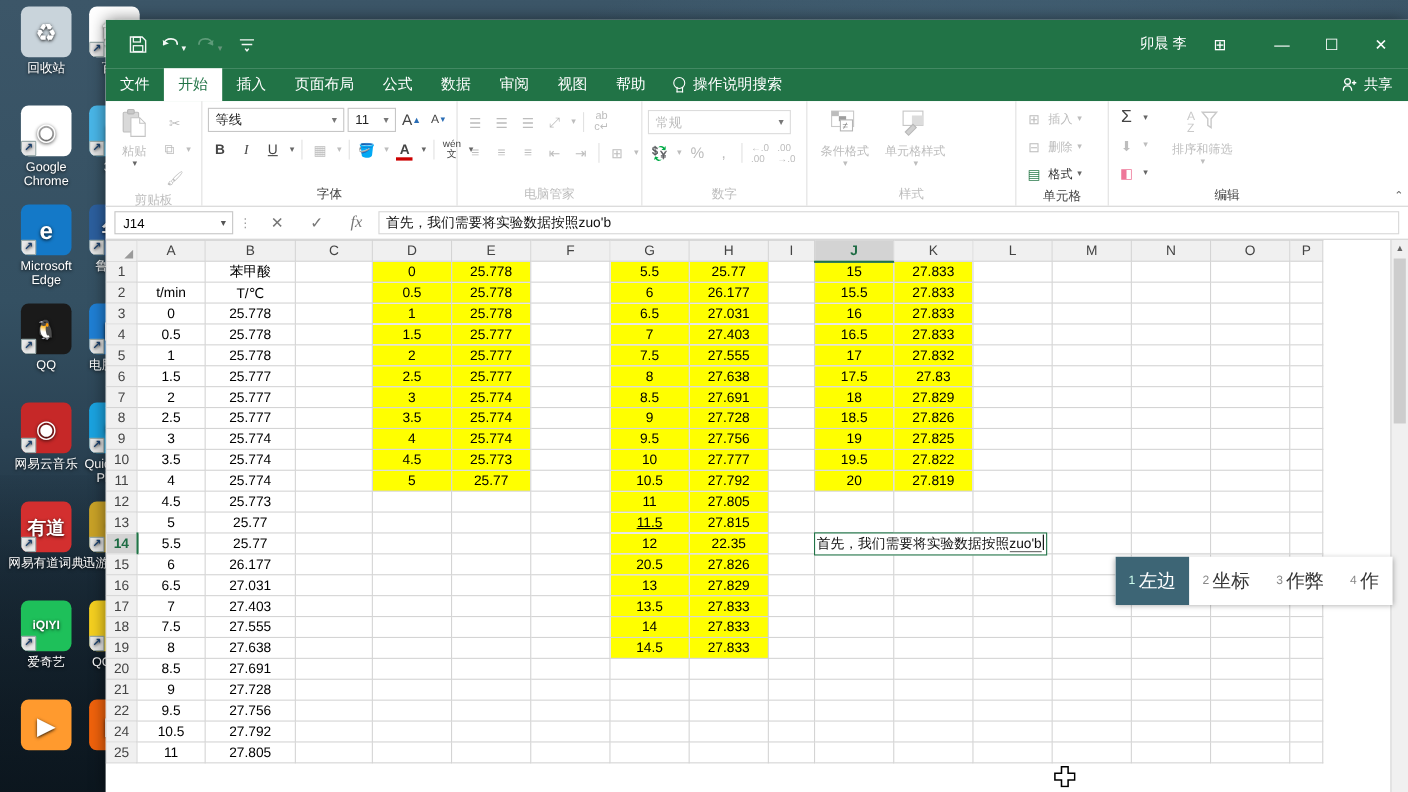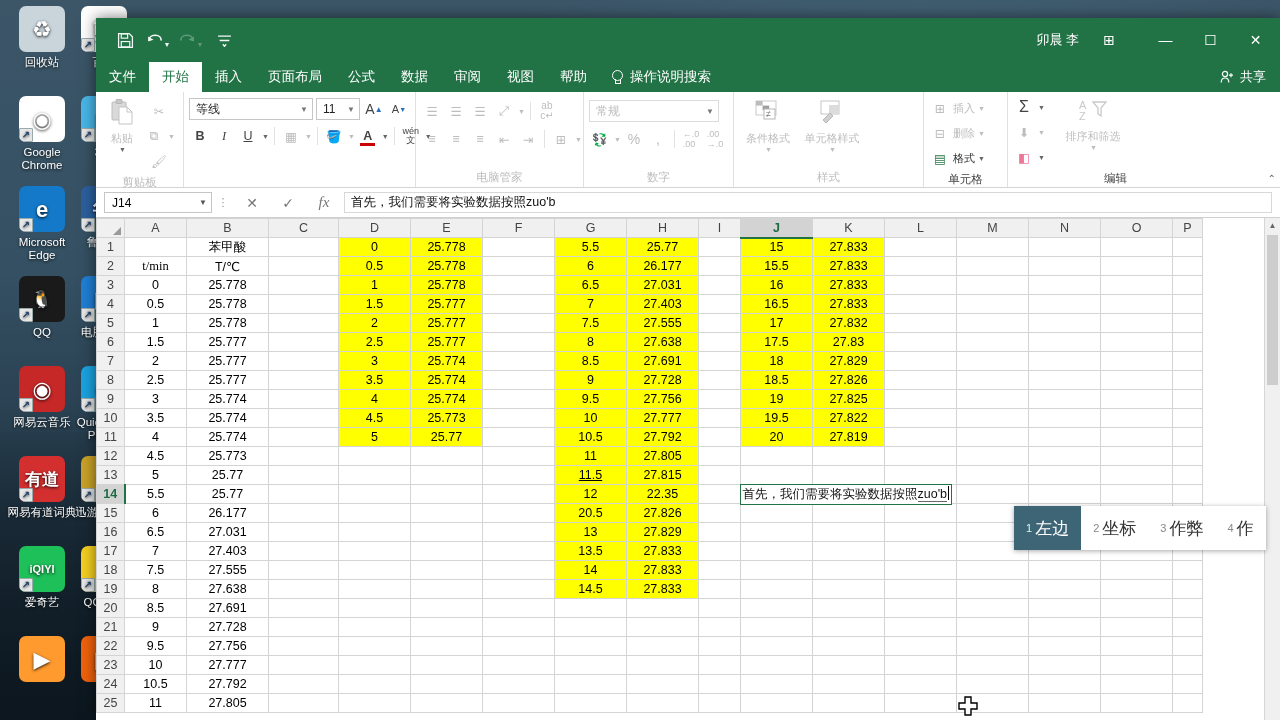--- a/index.html
+++ b/index.html
@@ -394,20 +394,21 @@
           <span class="sep"></span>
           <div class="sbtn dim">🪣</div>
             <span class="dd dim">▼</span>
           <div class="sbtn" style="position:relative;font-weight:bold">A<i style="position:absolute;left:3px;bottom:1px;width:15px;height:3px;background:#c00"></i></div>
             <span class="dd">▼</span>
           <span class="sep"></span>
           <div class="sbtn" style="font-size:9px;line-height:9px;text-align:center">wén<br>文</div>
             <span class="dd">▼</span>
         </div>
       </div>
+      <div class="glabel">字体</div>
     </div>
 
     <div class="rgroup" style="width:168px">
       <div class="gbody" style="flex-direction:column;gap:6px;padding-top:8px">
         <div class="smallrow">
           <div class="sbtn dim">☰</div>
           <div class="sbtn dim">☰</div>
           <div class="sbtn dim">☰</div>
           <div class="sbtn dim">⤢</div>
             <span class="dd dim">▼</span>
@@ -584,21 +585,21 @@
             <td class="num hl" style="width: 72px;">15</td>
             <td class="num hl" style="width: 72px;">27.833</td>
             <td class="num" style="width: 72px;"></td>
             <td class="num" style="width: 72px;"></td>
             <td class="num" style="width: 72px;"></td>
             <td class="num" style="width: 72px;"></td>
             <td class="num" style="width: 30px;"></td>
           </tr>
           <tr>
             <td class="rowhead">2</td>
-            <td class="num" style="width: 62px; font-family: Liberation Serif, serif;">t/min</td>
+            <td class="num" style="width: 62px;">t/min</td>
             <td class="num" style="width: 82px;">T/℃</td>
             <td class="num" style="width: 70px;"></td>
             <td class="num hl" style="width: 72px;">0.5</td>
             <td class="num hl" style="width: 72px;">25.778</td>
             <td class="num" style="width: 72px;"></td>
             <td class="num hl" style="width: 72px;">6</td>
             <td class="num hl" style="width: 72px;">26.177</td>
             <td class="num" style="width: 42px;"></td>
             <td class="num hl" style="width: 72px;">15.5</td>
             <td class="num hl" style="width: 72px;">27.833</td>
@@ -966,39 +967,20 @@
             <td class="num" style="width: 72px;"></td>
             <td class="num" style="width: 72px;"></td>
             <td class="num" style="width: 72px;"></td>
             <td class="num" style="width: 72px;"></td>
             <td class="num" style="width: 30px;"></td>
           </tr>
           <tr>
             <td class="rowhead">22</td>
             <td class="num" style="width: 62px;">9.5</td>
             <td class="num" style="width: 82px;">27.756</td>
-            <td class="num" style="width: 70px;"></td>
-            <td class="num" style="width: 72px;"></td>
-            <td class="num" style="width: 72px;"></td>
-            <td class="num" style="width: 72px;"></td>
-            <td class="num" style="width: 72px;"></td>
-            <td class="num" style="width: 72px;"></td>
-            <td class="num" style="width: 42px;"></td>
-            <td class="num" style="width: 72px;"></td>
-            <td class="num" style="width: 72px;"></td>
-            <td class="num" style="width: 72px;"></td>
-            <td class="num" style="width: 72px;"></td>
-            <td class="num" style="width: 72px;"></td>
-            <td class="num" style="width: 72px;"></td>
-            <td class="num" style="width: 30px;"></td>
-          </tr>
-          <tr>
-            <td class="rowhead">23</td>
-            <td class="num" style="width: 62px;">10</td>
-            <td class="num" style="width: 82px;">27.777</td>
             <td class="num" style="width: 70px;"></td>
             <td class="num" style="width: 72px;"></td>
             <td class="num" style="width: 72px;"></td>
             <td class="num" style="width: 72px;"></td>
             <td class="num" style="width: 72px;"></td>
             <td class="num" style="width: 72px;"></td>
             <td class="num" style="width: 42px;"></td>
             <td class="num" style="width: 72px;"></td>
             <td class="num" style="width: 72px;"></td>
             <td class="num" style="width: 72px;"></td>

